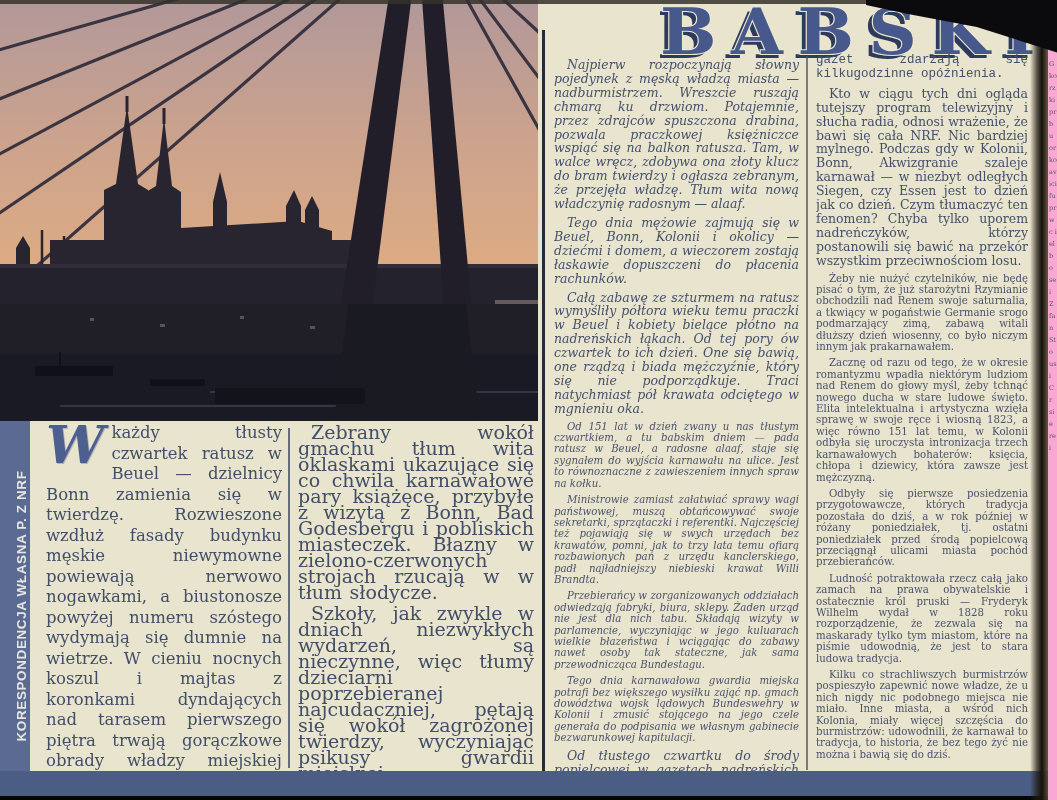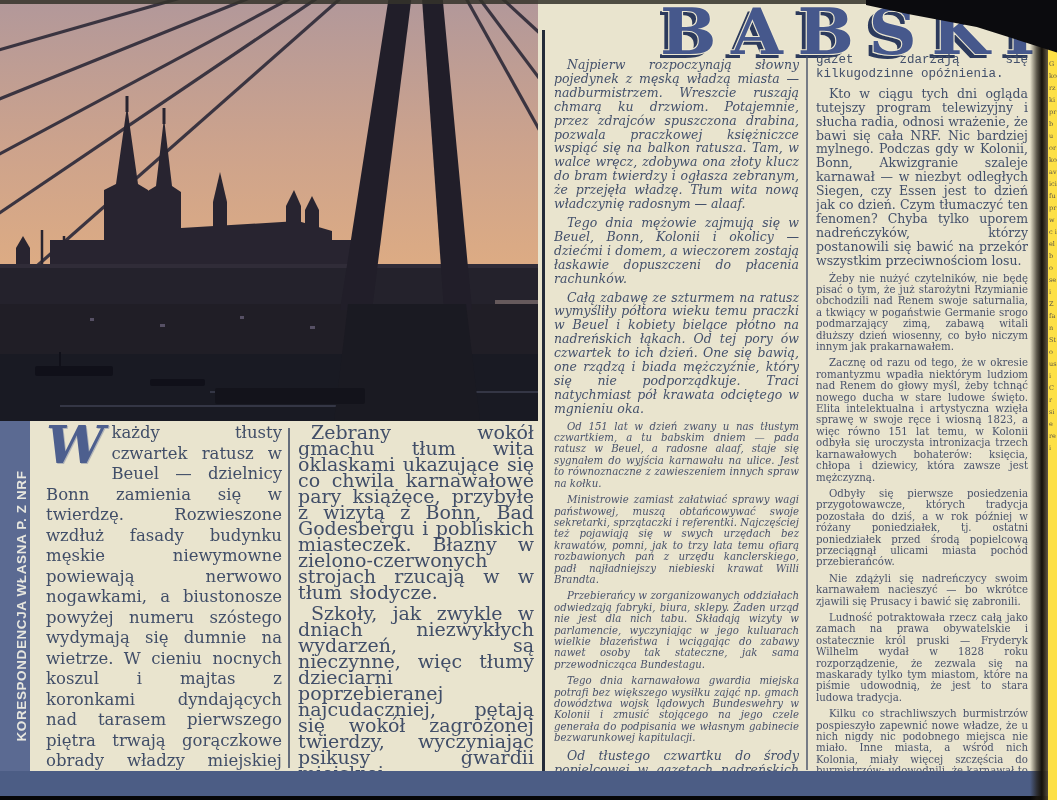--- a/index.html
+++ b/index.html
@@ -8,21 +8,21 @@
   
   .hero{position:absolute;left:0;top:0;width:538px;height:421px;z-index:1;}
   
   .headline-wrap{position:absolute;left:660px;top:-12px;width:398px;height:82px;z-index:2;}
   
   .top-edge{position:absolute;left:0;top:0;width:1057px;height:4px;background:#34322a;opacity:.85;z-index:8;}
   .corner-wedge{position:absolute;left:866px;top:0;width:191px;height:64px;background:#0b0b0e;z-index:9;
     clip-path:polygon(0 0,100% 0,100% 82%,58% 42%,22% 22%,0 8%);}
   .gutter{position:absolute;left:1030px;top:0;width:18px;height:800px;z-index:6;
     background:linear-gradient(90deg,rgba(32,27,18,0) 0%,rgba(32,27,18,.7) 38%,#15110a 66%,rgba(86,74,52,.9) 100%);}
-  .next-page{position:absolute;left:1048px;top:0;width:9px;height:800px;background:#fde047;z-index:7;}
+  .next-page{position:absolute;left:1048px;top:0;width:9px;height:800px;background:#f9a8d4;z-index:7;}
   .next-page .frag{position:absolute;left:1px;top:58px;width:8px;font:6.5px/12px "DejaVu Serif",serif;
     color:#5d5545;white-space:pre-wrap;word-break:break-all;overflow:hidden;height:720px;}
   
   .sidebar{position:absolute;left:0;top:421px;width:30px;height:376px;background:#5b6a92;z-index:4;}
   .sidebar-label{position:absolute;left:7px;top:788px;transform-origin:0 0;transform:rotate(-90deg);
     width:364px;text-align:center;color:#e7e7df;font:bold 13.5px/30px "Liberation Sans",sans-serif;
     letter-spacing:.6px;z-index:5;white-space:nowrap;}
   .bottom-band{position:absolute;left:0;top:771px;width:1057px;height:26px;background:#4c5d85;z-index:4;}
   .bottom-black{position:absolute;left:0;top:796px;width:1057px;height:4px;background:#060607;z-index:5;}
   
@@ -146,21 +146,20 @@
     <p class="t-sm">Tego dnia karnawałowa gwardia miejska potrafi bez większego wysiłku zająć np. gmach dowództwa wojsk lądowych Bundeswehry w Kolonii i zmusić stojącego na jego czele generała do podpisania we własnym gabinecie bezwarunkowej kapitulacji.</p>
     <p class="t-lg">Od tłustego czwartku do środy popielcowej w gazetach nadreńskich chochlik drukarski działa ze zwiększoną aktywnością, a w kolportażu</p>
   </div>
 
   <div class="col col4">
     <p class="t-lg no-indent">gazet zdarzają się kilkugodzinne opóźnienia.</p>
     <p class="t-lg">Kto w ciągu tych dni ogląda tutejszy program telewizyjny i słucha radia, odnosi wrażenie, że bawi się cała NRF. Nic bardziej mylnego. Podczas gdy w Kolonii, Bonn, Akwizgranie szaleje karnawał — w niezbyt odległych Siegen, czy Essen jest to dzień jak co dzień. Czym tłumaczyć ten fenomen? Chyba tylko uporem nadreńczyków, którzy postanowili się bawić na przekór wszystkim przeciwnościom losu.</p>
     <p class="t-sm">Żeby nie nużyć czytelników, nie będę pisać o tym, że już starożytni Rzymianie obchodzili nad Renem swoje saturnalia, a tkwiący w pogaństwie Germanie srogo podmarzający zimą, zabawą witali dłuższy dzień wiosenny, co było niczym innym jak prakarnawałem.</p>
     <p class="t-sm">Zacznę od razu od tego, że w okresie romantyzmu wpadła niektórym ludziom nad Renem do głowy myśl, żeby tchnąć nowego ducha w stare ludowe święto. Elita intelektualna i artystyczna wzięła sprawę w swoje ręce i wiosną 1823, a więc równo 151 lat temu, w Kolonii odbyła się uroczysta intronizacja trzech karnawałowych bohaterów: księcia, chłopa i dziewicy, która zawsze jest mężczyzną.</p>
     <p class="t-sm">Odbyły się pierwsze posiedzenia przygotowawcze, których tradycja pozostała do dziś, a w rok później w różany poniedziałek, tj. ostatni poniedziałek przed środą popielcową przeciągnął ulicami miasta pochód przebierańców.</p>
-    <p class="t-sm">Nie zdążyli się nadreńczycy swoim karnawałem nacieszyć — bo wkrótce zjawili się Prusacy i bawić się zabronili.</p>
     <p class="t-sm">Ludność potraktowała rzecz całą jako zamach na prawa obywatelskie i ostatecznie król pruski — Fryderyk Wilhelm wydał w 1828 roku rozporządzenie, że zezwala się na maskarady tylko tym miastom, które na piśmie udowodnią, że jest to stara ludowa tradycja.</p>
     <p class="t-sm">Kilku co strachliwszych burmistrzów pospieszyło zapewnić nowe władze, że u nich nigdy nic podobnego miejsca nie miało. Inne miasta, a wśród nich Kolonia, miały więcej szczęścia do burmistrzów: udowodnili, że karnawał to tradycja, to historia, że bez tego żyć nie można i bawią się do dziś.</p>
 
   </div>
 
   <div class="sidebar"></div>
   <div class="sidebar-label">KORESPONDENCJA WŁASNA P. Z NRF</div>
   <div class="bottom-band"></div>
   <div class="bottom-black"></div>
 

